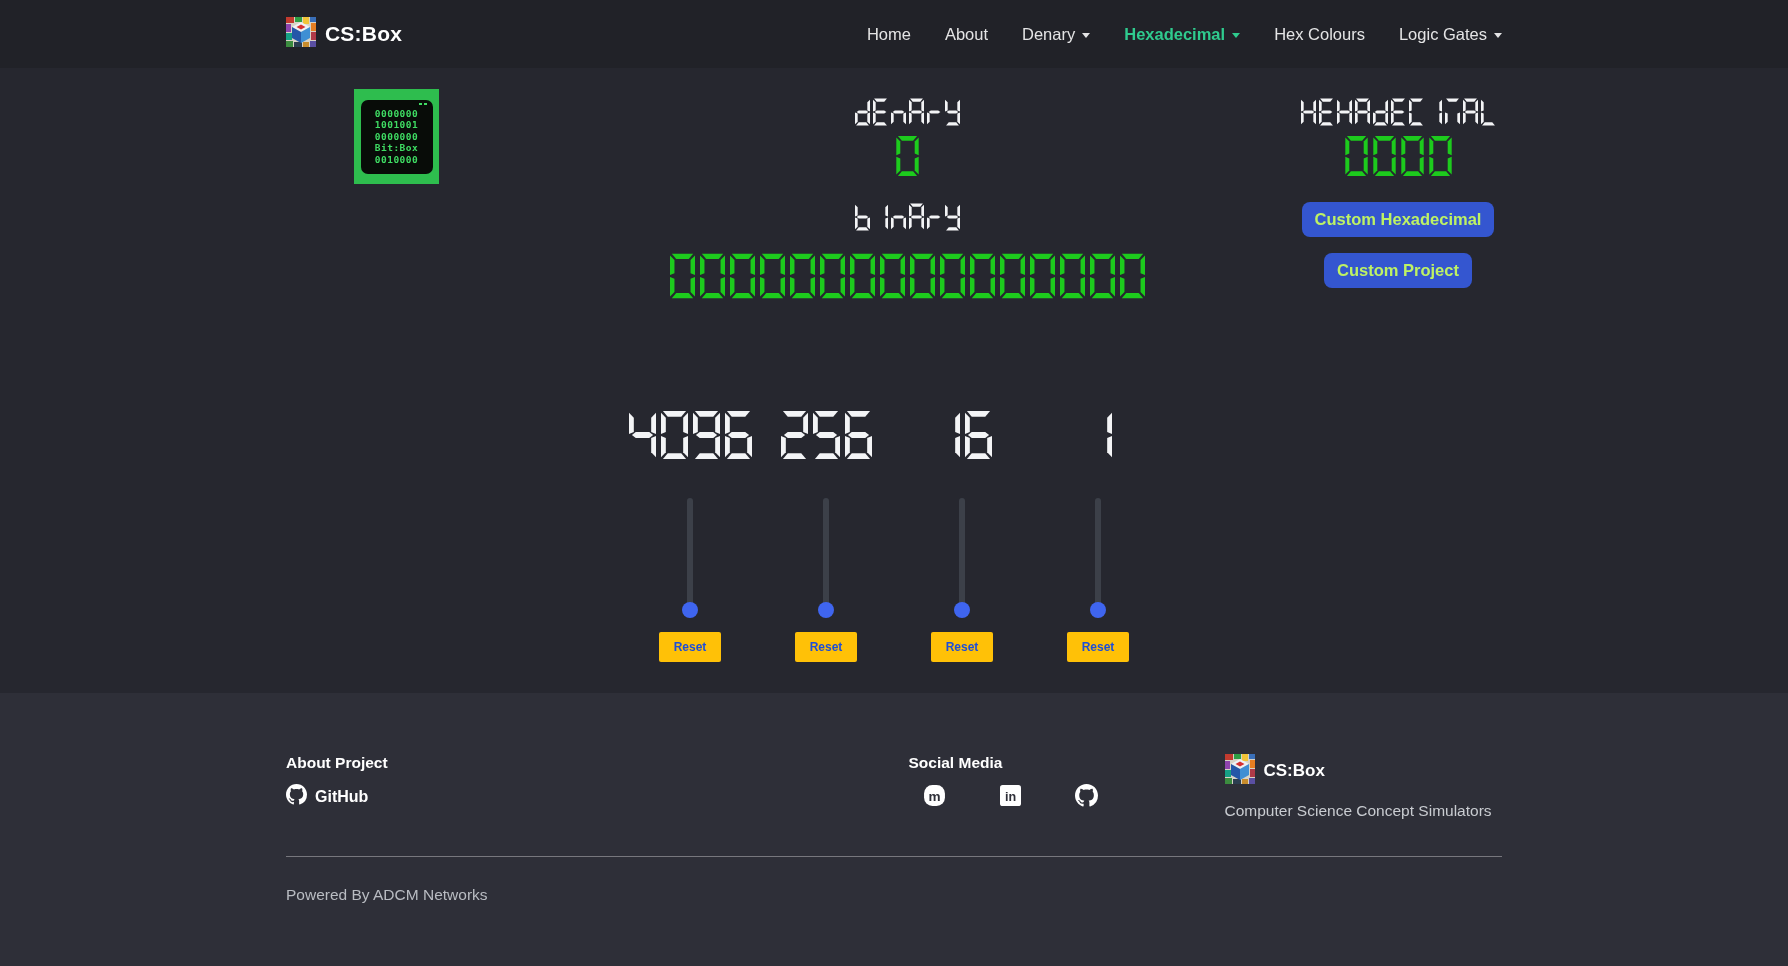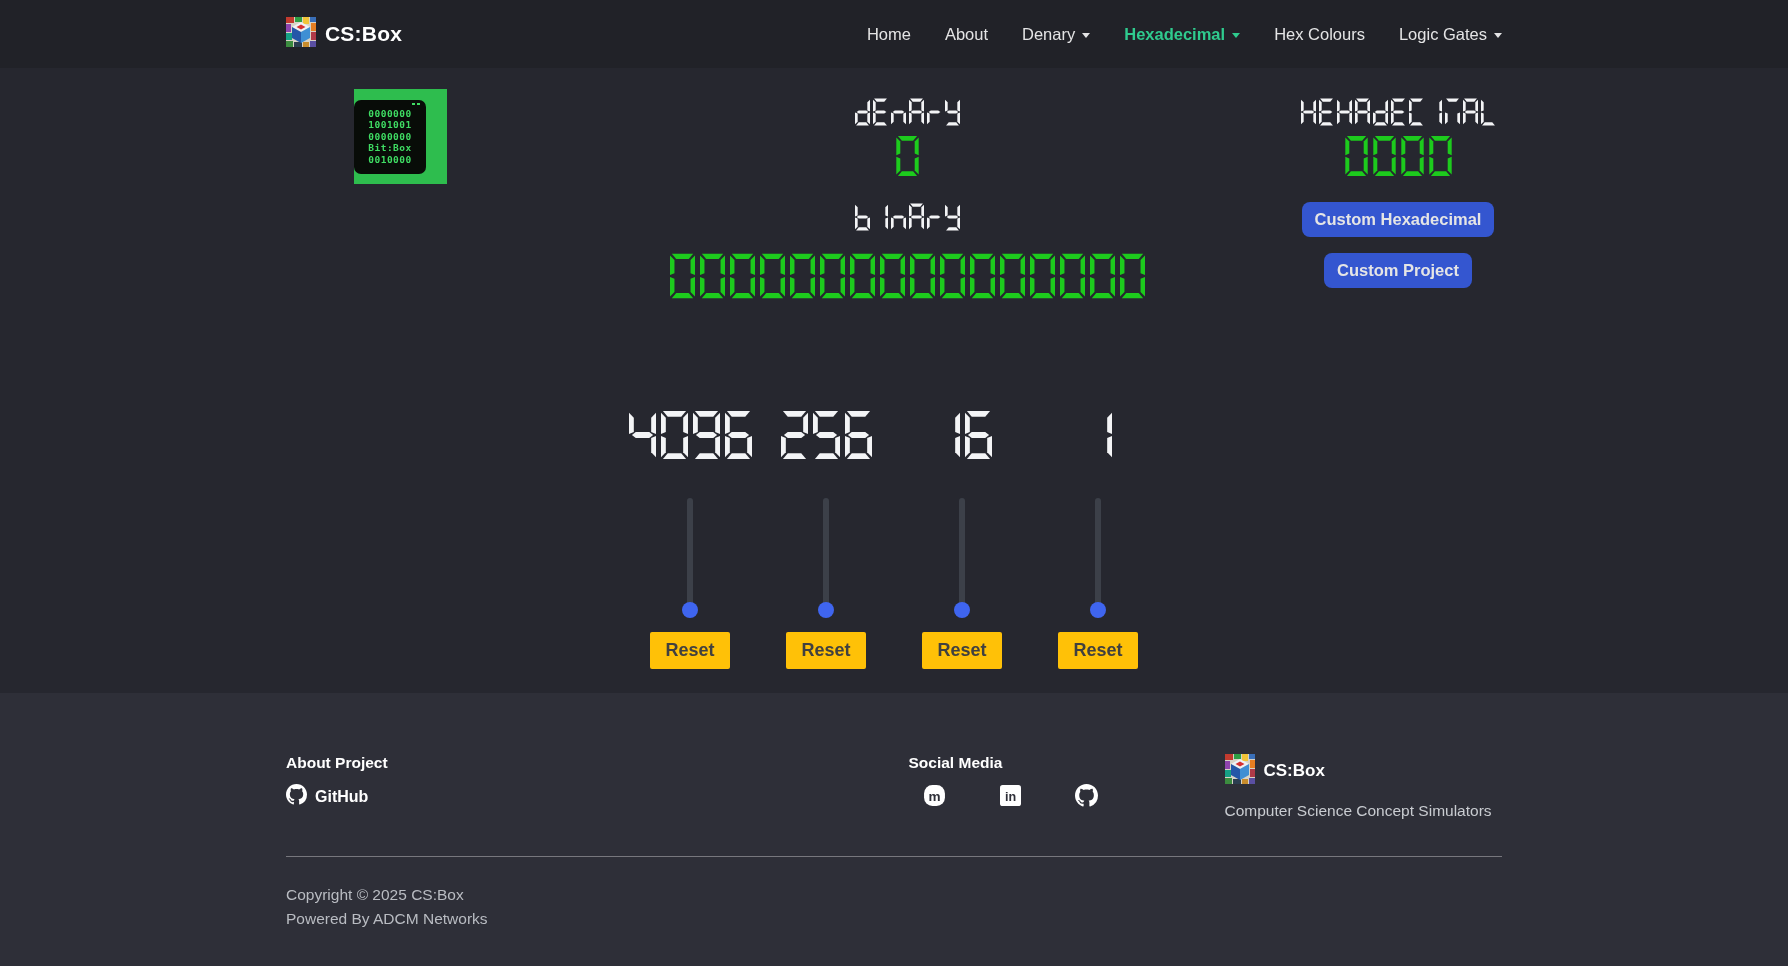--- a/index.html
+++ b/index.html
@@ -30,41 +30,41 @@
   .seg-md { gap:5px; color:var(--digit-green,#1dcb1d); }
   .seg-md svg { width:23px; height:40px; }
   .seg-bin { gap:5px; color:var(--digit-green,#1dcb1d); }
   .seg-bin svg { width:25px; height:48px; }
   .seg-lbl { gap:5px; color:#f3f4f6; }
   .seg-lbl svg { width:27px; height:50px; }
 
   
   .converter { min-height:625px; padding-top:16px; }
   .top-grid { display:grid; grid-template-columns:234px 1fr 208px; align-items:start; }
-  .bitbox { width:93px; height:95px; margin-left:68px; background:var(--bitbox-green,#2ebd4e); display:flex; align-items:center; }
+  .bitbox { width:85px; height:95px; margin-left:68px; background:var(--bitbox-green,#2ebd4e); display:flex; align-items:center; justify-content:center; }
   .bitbox-screen { width:72px; height:74px; background:#080c08; border-radius:7px; padding:8px 5px 4px 5px; position:relative; }
   .bitbox-screen .bb-dots { position:absolute; top:3px; right:6px; display:flex; gap:2px; }
   .bitbox-screen .bb-dots i { width:3px; height:2px; background:#3fdc63; display:block; }
   .bb-line { font-family:"DejaVu Sans Mono", monospace; font-size:9.5px; line-height:11.5px; color:#3fdc63; text-align:center; white-space:pre; font-weight:bold; letter-spacing:.5px; }
   .col-center { margin-top:8px; }
   .col-right  { margin-top:8px; display:flex; flex-direction:column; align-items:center; }
   .display-denary { margin-top:9px; }
   .heading-binary { margin-top:26px; }
   .display-binary { margin-top:20px; }
   .display-hex { margin-top:9px; }
-  .btn-blue { margin-top:26px; background:var(--button-blue,#3456d0); color:#e5e5e5; border:none; border-radius:8px; font-family:inherit; font-size:16.5px; font-weight:bold; padding:8px 13px; cursor:pointer; }
+  .btn-blue { margin-top:26px; background:var(--button-blue,#3456d0); color:#bef264; border:none; border-radius:8px; font-family:inherit; font-size:16.5px; font-weight:bold; padding:8px 13px; cursor:pointer; }
   .btn-blue + .btn-blue { margin-top:16px; }
 
   
   .sliders { display:flex; justify-content:center; gap:26px; margin-top:110px; }
   .slider-col { width:110px; display:flex; flex-direction:column; align-items:center; }
   .vslider { margin-top:38px; position:relative; width:16px; height:120px; cursor:pointer; }
   .vslider .track { position:absolute; left:5px; top:0; width:6px; height:112px; background:#3c4049; border-radius:3px; }
   .vslider .handle { position:absolute; left:0; bottom:0; width:16px; height:16px; border-radius:50%; background:var(--slider-handle,#3f65ef); }
-  .btn-reset { margin-top:14px; background:var(--reset-yellow,#ffc107); color:#404040; border:none; border-radius:2px; font-family:inherit; font-size:18px; font-weight:bold; padding:8px 15px; cursor:pointer; }
+  .btn-reset { margin-top:14px; background:var(--reset-yellow,#ffc107); color:#1d4ed8; border:none; border-radius:2px; font-family:inherit; font-size:12px; font-weight:bold; padding:8px 15px; cursor:pointer; }
 
   
   .footer { background:var(--footer-bg,#2e2f38); min-height:273px; padding-top:56px; }
   .footer-grid { display:grid; grid-template-columns:1fr 1fr 1fr; align-items:start; }
   .footer h3 { font-size:15.5px; font-weight:bold; color:#fff; }
   .footer-link { display:flex; align-items:center; gap:8px; margin-top:12px; color:#fff; font-weight:bold; font-size:16px; cursor:pointer; text-decoration:none; width:max-content;justify-content:space-between; }
   .f-col2 { padding-left:218px; }
   .social-icons { display:flex; align-items:center; gap:54px; margin-top:12px; margin-left:14px; }
   .social-icons a { cursor:pointer; display:block; }
   .f-col3 { padding-left:127px; }
@@ -650,17 +650,16 @@
         </span>
         <span class="f-brand-name">CS:Box</span>
       </div>
       <div class="f-tagline">Computer Science Concept Simulators</div>
     </div>
   </div>
 
   <div class="container">
     <hr>
     <div class="copyright">
-      <div>Copyright © 2025 CS:Box</div>
       <div>Powered By ADCM Networks</div>
     </div>
   </div>
 </footer>
 
 </body></html>

